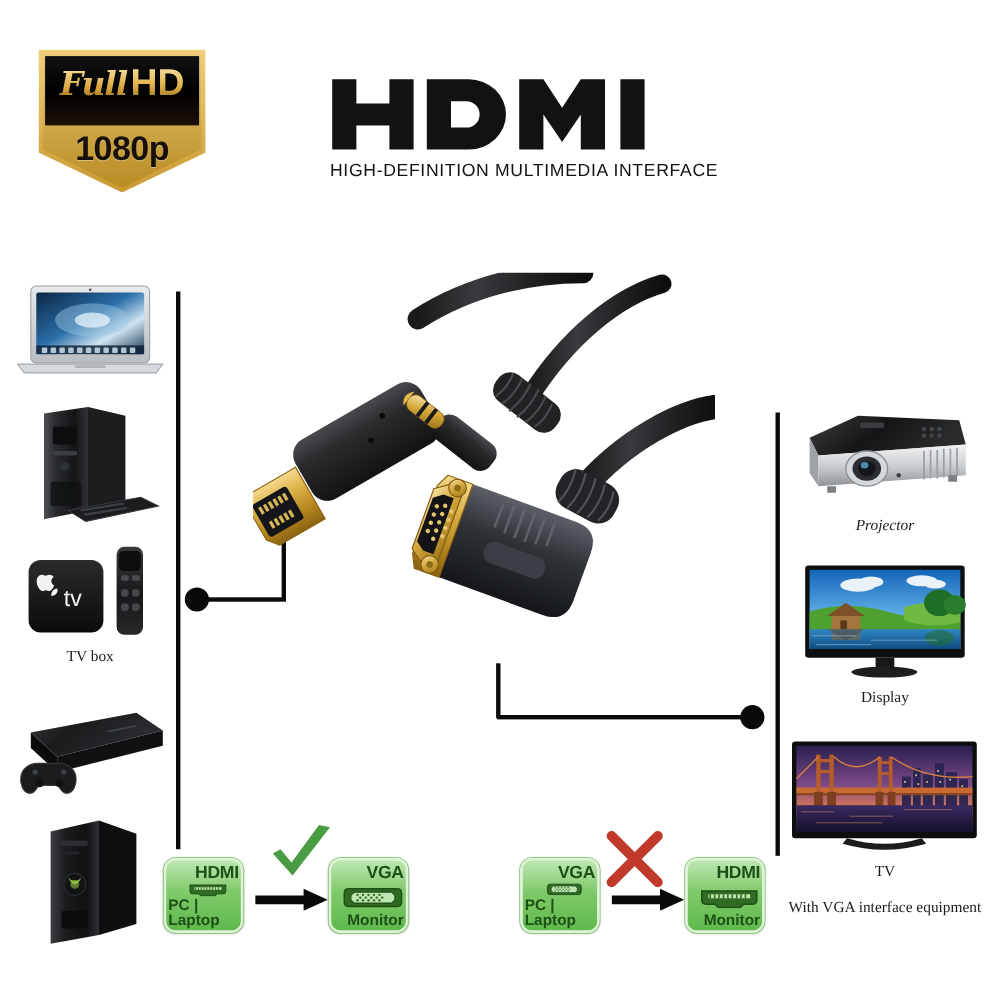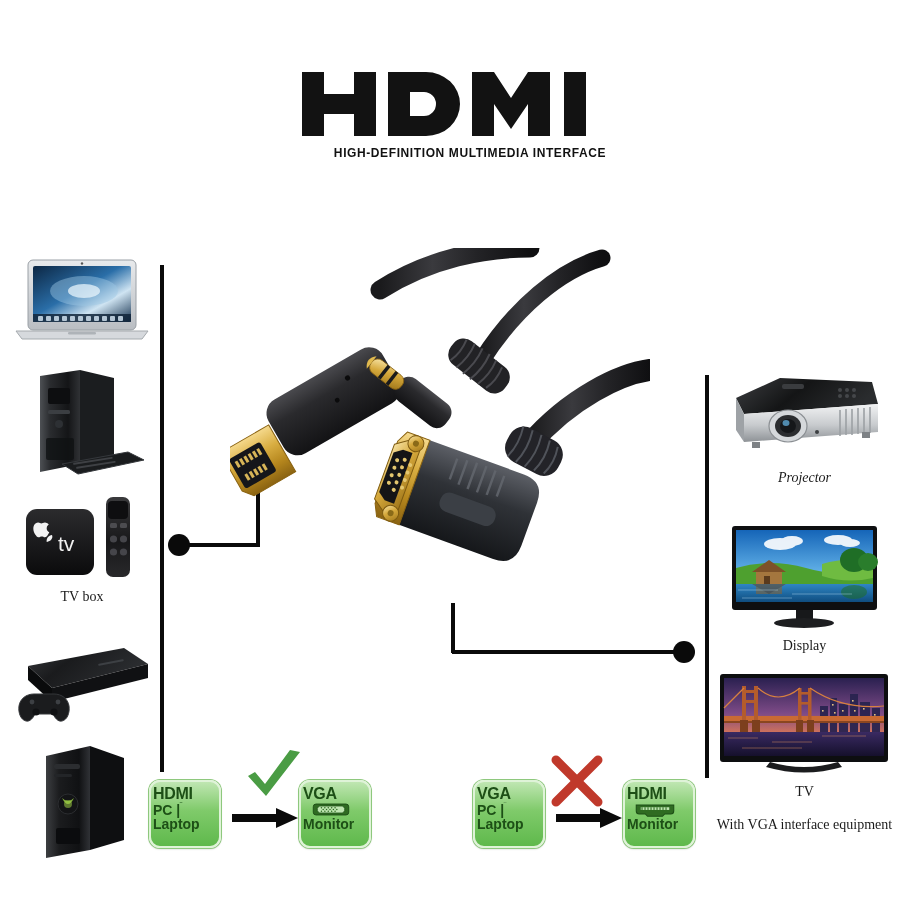--- a/index.html
+++ b/index.html
@@ -90,22 +90,22 @@
   
   #hdmi-logo {
     position: absolute;
     left: 300px;
     top: 70px;
     width: 340px;
     text-align: center;
   }
   #hdmi-logo .logo-sub {
     font-family: "Liberation Sans", sans-serif;
-    font-size: 12px;
-    font-weight: 700;
+    font-size: 16px;
+    font-weight: 400;
     letter-spacing: 0.6px;
     color: #111;
     margin-top: 4px;
     white-space: nowrap;
   }
 
   
   .device {
     position: absolute;
   }
@@ -144,23 +144,23 @@
     position: absolute;
     width: 72px;
     height: 68px;
     border-radius: 11px;
     background: linear-gradient(180deg,#bfe6b2 0%,#7fca6a 45%,#5fb94c 100%);
     border: 2px solid #dff3d8;
     box-shadow: 0 0 0 1px #8ec87d, 0 1px 2px rgba(0,0,0,.25);
     box-sizing: border-box;
     display: flex;
     flex-direction: column;
-    align-items: flex-start;
+    align-items: flex-end;
     justify-content: space-between;
-    padding: 4px 2px 15px;
+    padding: 4px 2px 3px;
   }
   .port-title {
     font-family: "Liberation Sans", sans-serif;
     font-size: 16px;
     font-weight: 700;
     color: #1d4f16;
     line-height: 1;
     letter-spacing: -0.3px;
   }
   .port-sub {
@@ -171,20 +171,29 @@
     line-height: 1;
   }
   .arrow-blk { position: absolute; }
   .mark-ok, .mark-no { position: absolute; }
 </style>
 </head>
 <body>
 
 <div id="canvas">
 
+  <div id="fullhd-badge">
+    <div class="badge-shield"></div>
+    <div class="badge-inner"></div>
+    <div class="badge-top"></div>
+    <div class="badge-top-text">
+      <span class="txt-full">Full</span><span class="txt-hd">HD</span>
+    </div>
+    <div class="badge-bottom-text">1080p</div>
+  </div>
 
   <div id="hdmi-logo">
     <svg width="340" height="68" viewBox="0 0 340 68">
       <g fill="#121212">
 
         <path d="M2 2 h22 v22 h30 V2 h22 v64 H54 V44 H24 v22 H2 Z"></path>
 
         <path d="M88 2 h38 a34 32 0 0 1 0 64 h-38 Z M110 22 v24 h14 a12 12 0 0 0 0 -24 Z"></path>
 
         <path d="M172 2 h22 l17 26 l17 -26 h22 v64 h-22 V34 l-17 25 l-17 -25 v32 h-22 Z"></path>
@@ -524,21 +533,21 @@
           <circle cx="132" cy="26" r="2"></circle>
       </g>
       <rect x="60" y="14" width="22" height="5" rx="2" fill="#3a3c3f"></rect>
       <circle cx="95" cy="62" r="2" fill="#3c3f42"></circle>
       <path d="M30 72 h8 v6 h-8 Z" fill="#7d8185"></path>
       <path d="M140 62 h8 v6 h-8 Z" fill="#7d8185"></path>
     </svg>
     <div class="device-label">Projector</div>
   </div>
 
-  <div class="device" style="left:722px; top:524px; width:165px;">
+  <div class="device" style="left:722px; top:512px; width:165px;">
     <svg width="165" height="106" viewBox="0 0 165 106">
       <defs>
         <linearGradient id="sky" x1="0" y1="0" x2="0" y2="1">
           <stop offset="0%" stop-color="#1565b8"></stop>
           <stop offset="60%" stop-color="#63b2e8"></stop>
           <stop offset="100%" stop-color="#bfe2f5"></stop>
         </linearGradient>
         <linearGradient id="water" x1="0" y1="0" x2="0" y2="1">
           <stop offset="0%" stop-color="#2f86c4"></stop>
           <stop offset="100%" stop-color="#0f4d80"></stop>

